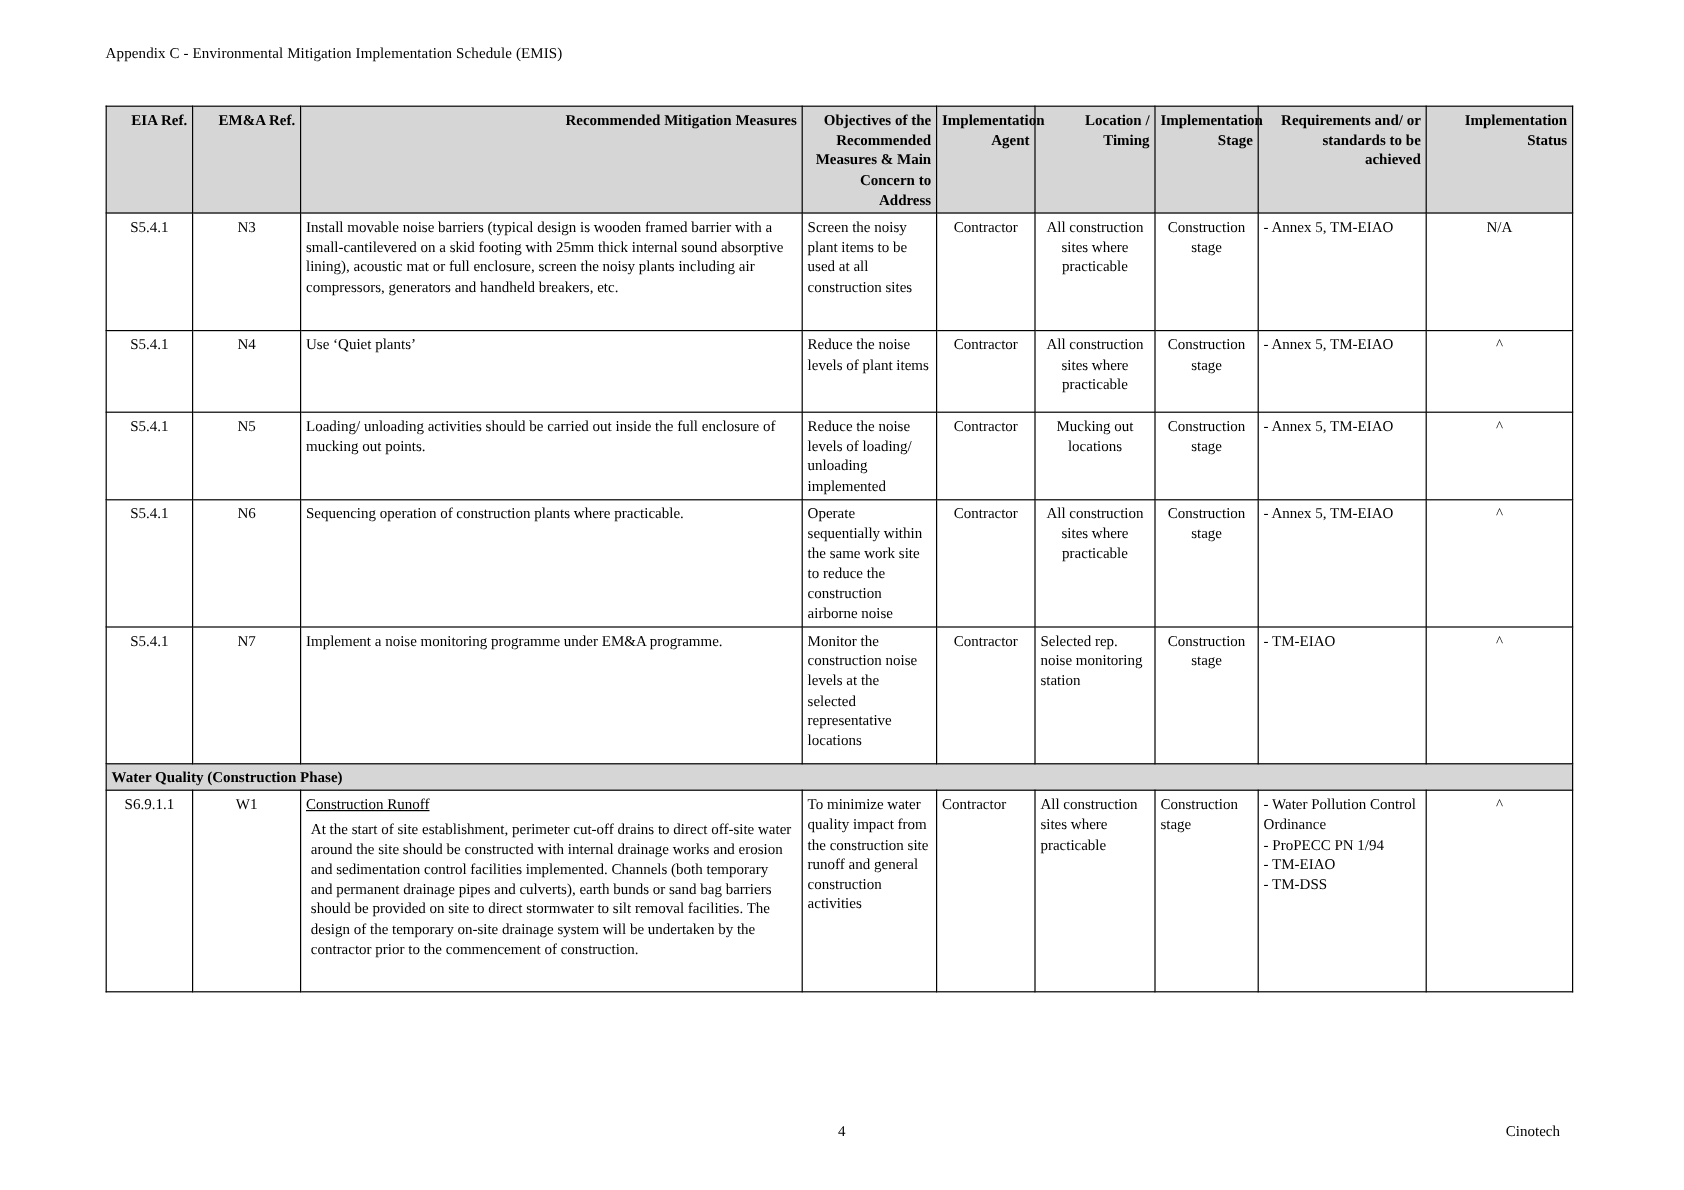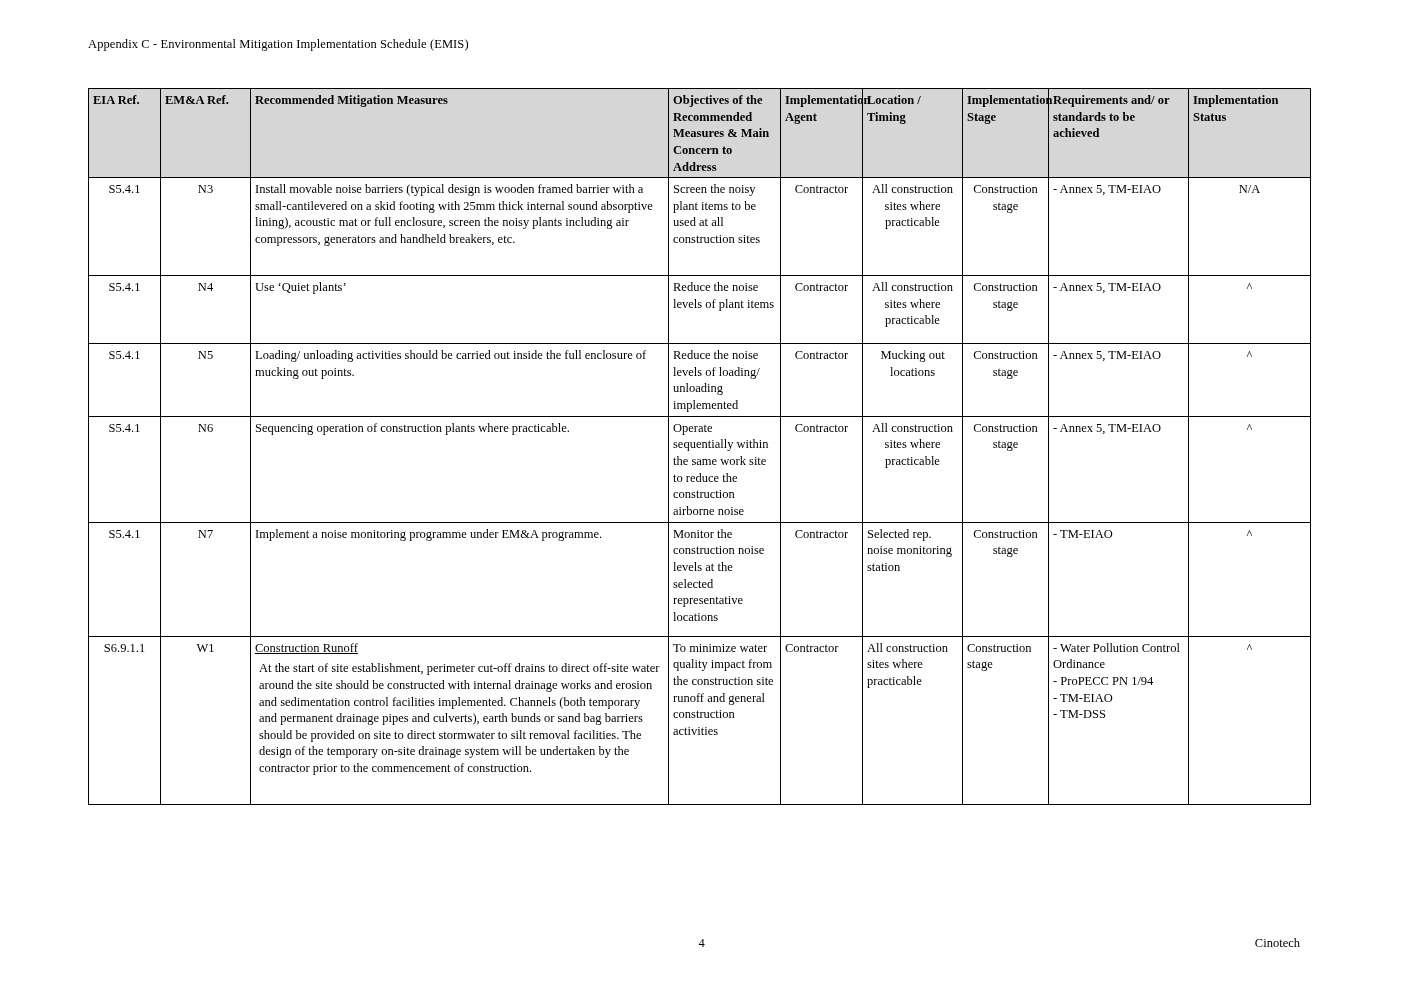--- a/index.html
+++ b/index.html
@@ -39,21 +39,21 @@
     font-size: 12.5px;
   }
   table.emis td, table.emis th {
     border: 1px solid #000000;
     vertical-align: top;
     padding: 3px 4px 2px 4px;
     line-height: 1.33;
   }
   thead th {
     background: #d6d6d6;
-    text-align: left;
+    text-align: right;
     font-weight: bold;
     vertical-align: middle;
     padding: 5px 3px;
     line-height: 1.25;
   }
   col.c-eia    { width: 72px; }
   col.c-ema    { width: 90px; }
   col.c-meas   { width: 418px; }
   col.c-obj    { width: 112px; }
   col.c-agent  { width: 82px; }
@@ -183,20 +183,23 @@
         <td class="center">N7</td>
         <td>Implement a noise monitoring programme under EM&amp;A programme.</td>
         <td>Monitor the construction noise levels at the selected representative locations</td>
         <td class="center tight">Contractor</td>
         <td class="tight">Selected rep. noise monitoring station</td>
         <td class="center tight">Construction stage</td>
         <td>- TM-EIAO</td>
         <td class="center">^</td>
       </tr>
 
+      <tr class="section-row">
+        <td colspan="9">Water Quality (Construction Phase)</td>
+      </tr>
 
       <tr class="row-w1">
         <td class="center">S6.9.1.1</td>
         <td class="center">W1</td>
         <td>
           <div class="underline-title">Construction Runoff</div>
           <div class="body-para">At the start of site establishment, perimeter cut-off drains to direct off-site water around the site should be constructed with internal drainage works and erosion and sedimentation control facilities implemented.  Channels (both temporary and permanent drainage pipes and culverts), earth bunds or sand bag barriers should be provided on site to direct stormwater to silt removal facilities.  The design of the temporary on-site drainage system will be undertaken by the contractor prior to the commencement of construction.</div>
         </td>
         <td>To minimize water quality impact from the construction site runoff and general construction activities</td>
         <td class="tight">Contractor</td>

